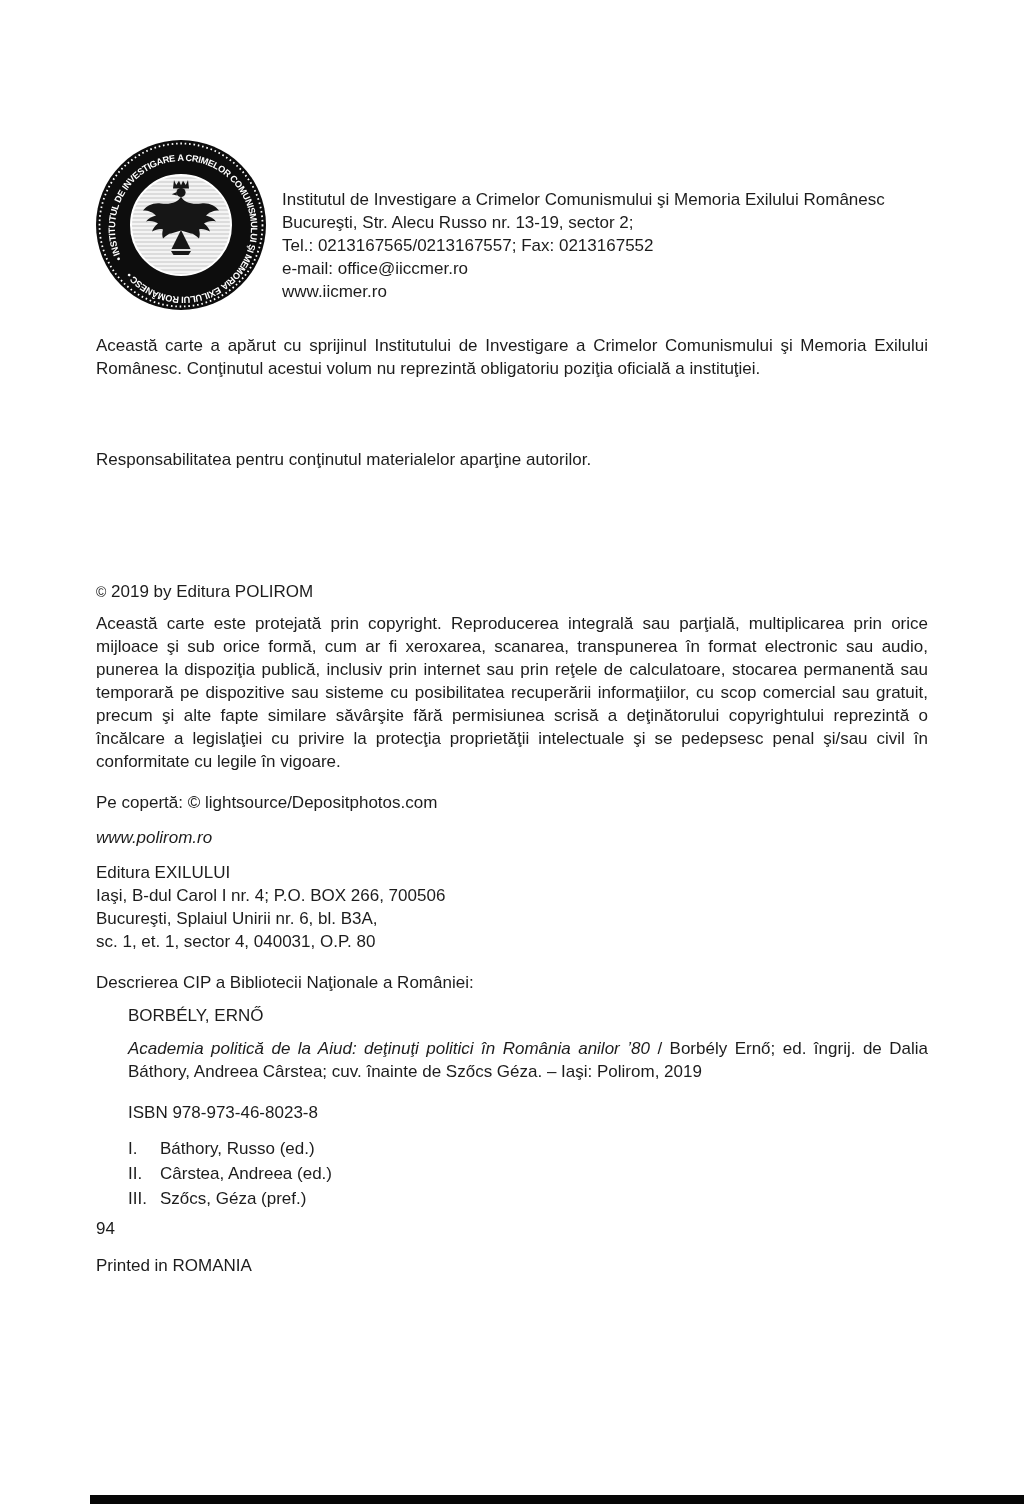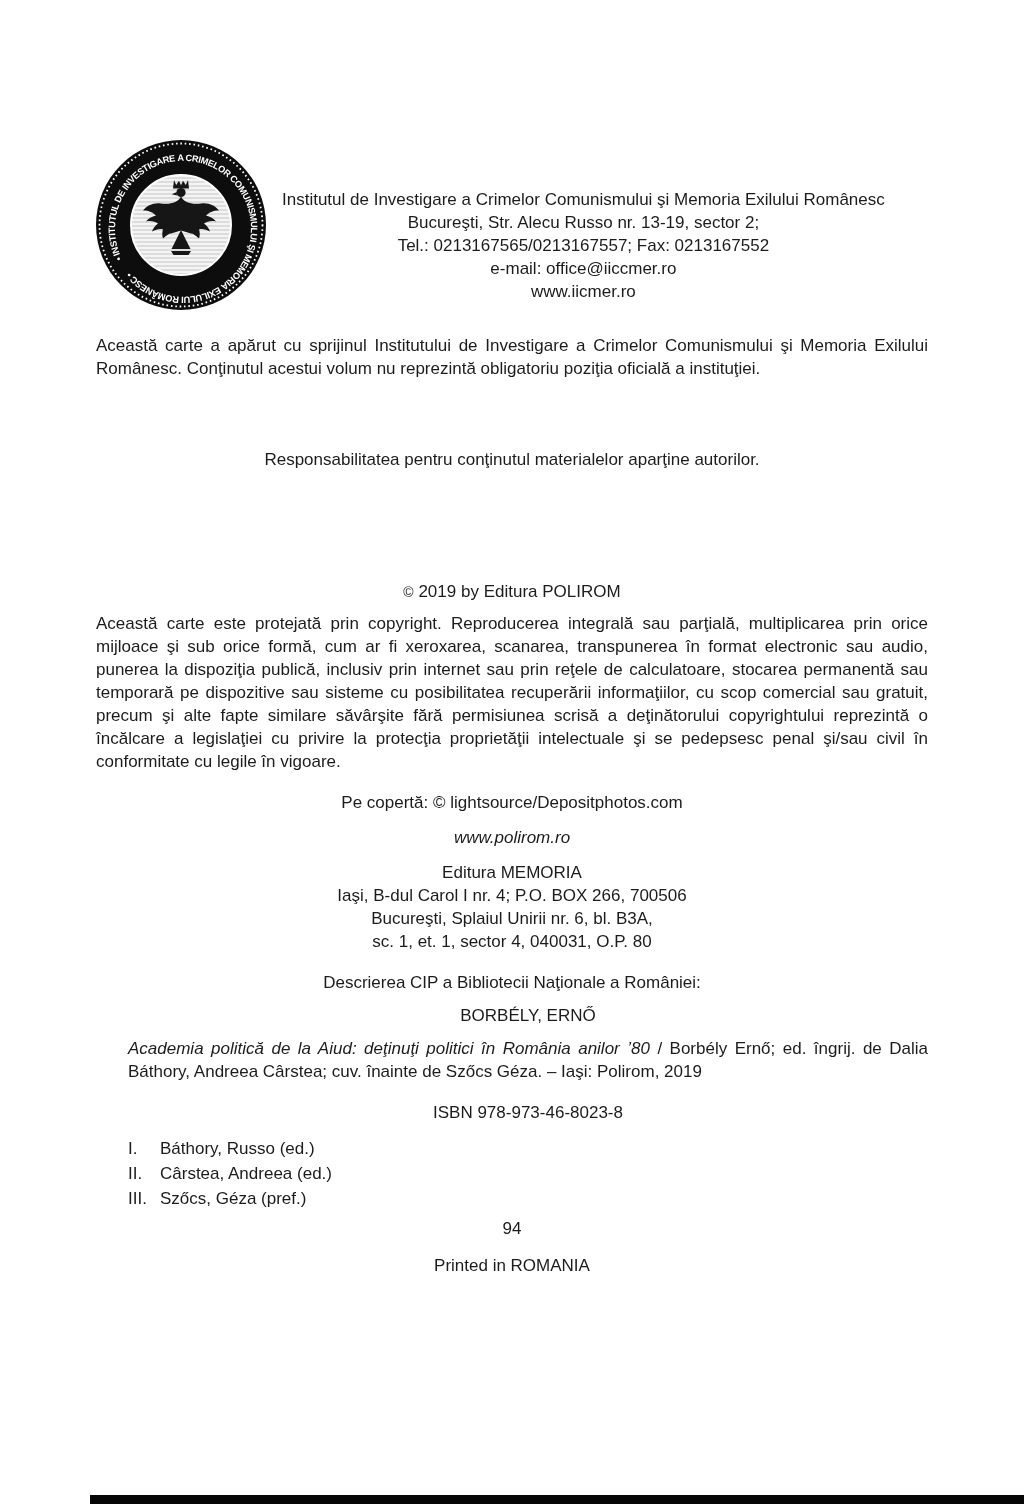--- a/index.html
+++ b/index.html
@@ -8,21 +8,21 @@
     width: 1024px; height: 1504px;
     background: #ffffff;
     font-family: "Liberation Sans", sans-serif;
     color: #1c1c1c;
     font-size: 17px;
     line-height: 23px;
     position: relative;
     overflow: hidden;
   }
   .page { padding: 140px 96px 0 96px; position: relative; }
-  p { margin: 0; text-align: center; }
+  p { margin: 0; }
   .justify { text-align: justify; }
 
   .header-row { display: flex; align-items: flex-start; }
   .logo-wrap { width: 170px; height: 170px; flex: 0 0 170px; }
   .institute-block { margin-left: 16px; padding-top: 48px; }
   .institute-block p { line-height: 23px; }
 
   .support-note { margin-top: 24px; }
   .responsibility-note { margin-top: 68px; }
   .copyright-line { margin-top: 109px; }
@@ -129,21 +129,21 @@
 
   <p class="copyright-line"><span class="csym">©</span><span> 2019 by Editura POLIROM</span></p>
 
   <p class="copyright-notice justify">Această carte este protejată prin copyright. Reproducerea integrală sau parţială, multiplicarea prin orice mijloace şi sub orice formă, cum ar fi xeroxarea, scanarea, transpunerea în format electronic sau audio, punerea la dispoziţia publică, inclusiv prin internet sau prin reţele de calculatoare, stocarea permanentă sau temporară pe dispozitive sau sisteme cu posibilitatea recuperării informaţiilor, cu scop comercial sau gratuit, precum şi alte fapte similare săvârşite fără permisiunea scrisă a deţinătorului copyrightului reprezintă o încălcare a legislaţiei cu privire la protecţia proprietăţii intelectuale şi se pedepsesc penal şi/sau civil în conformitate cu legile în vigoare.</p>
 
   <p class="cover-credit">Pe copertă: © lightsource/Depositphotos.com</p>
 
   <p class="publisher-website">www.polirom.ro</p>
 
   <div class="publisher-block">
-    <p>Editura MEMORIA</p>
+    <p>Editura EXILULUI</p>
     <p>Iaşi, B-dul Carol I nr. 4; P.O. BOX 266, 700506</p>
     <p>Bucureşti, Splaiul Unirii nr. 6, bl. B3A,</p>
     <p>sc. 1, et. 1, sector 4, 040031, O.P. 80</p>
   </div>
 
   <p class="cip-header">Descrierea CIP a Bibliotecii Naţionale a României:</p>
 
   <div class="cip-block">
     <p class="cip-author">BORBÉLY, ERNŐ</p>
 

